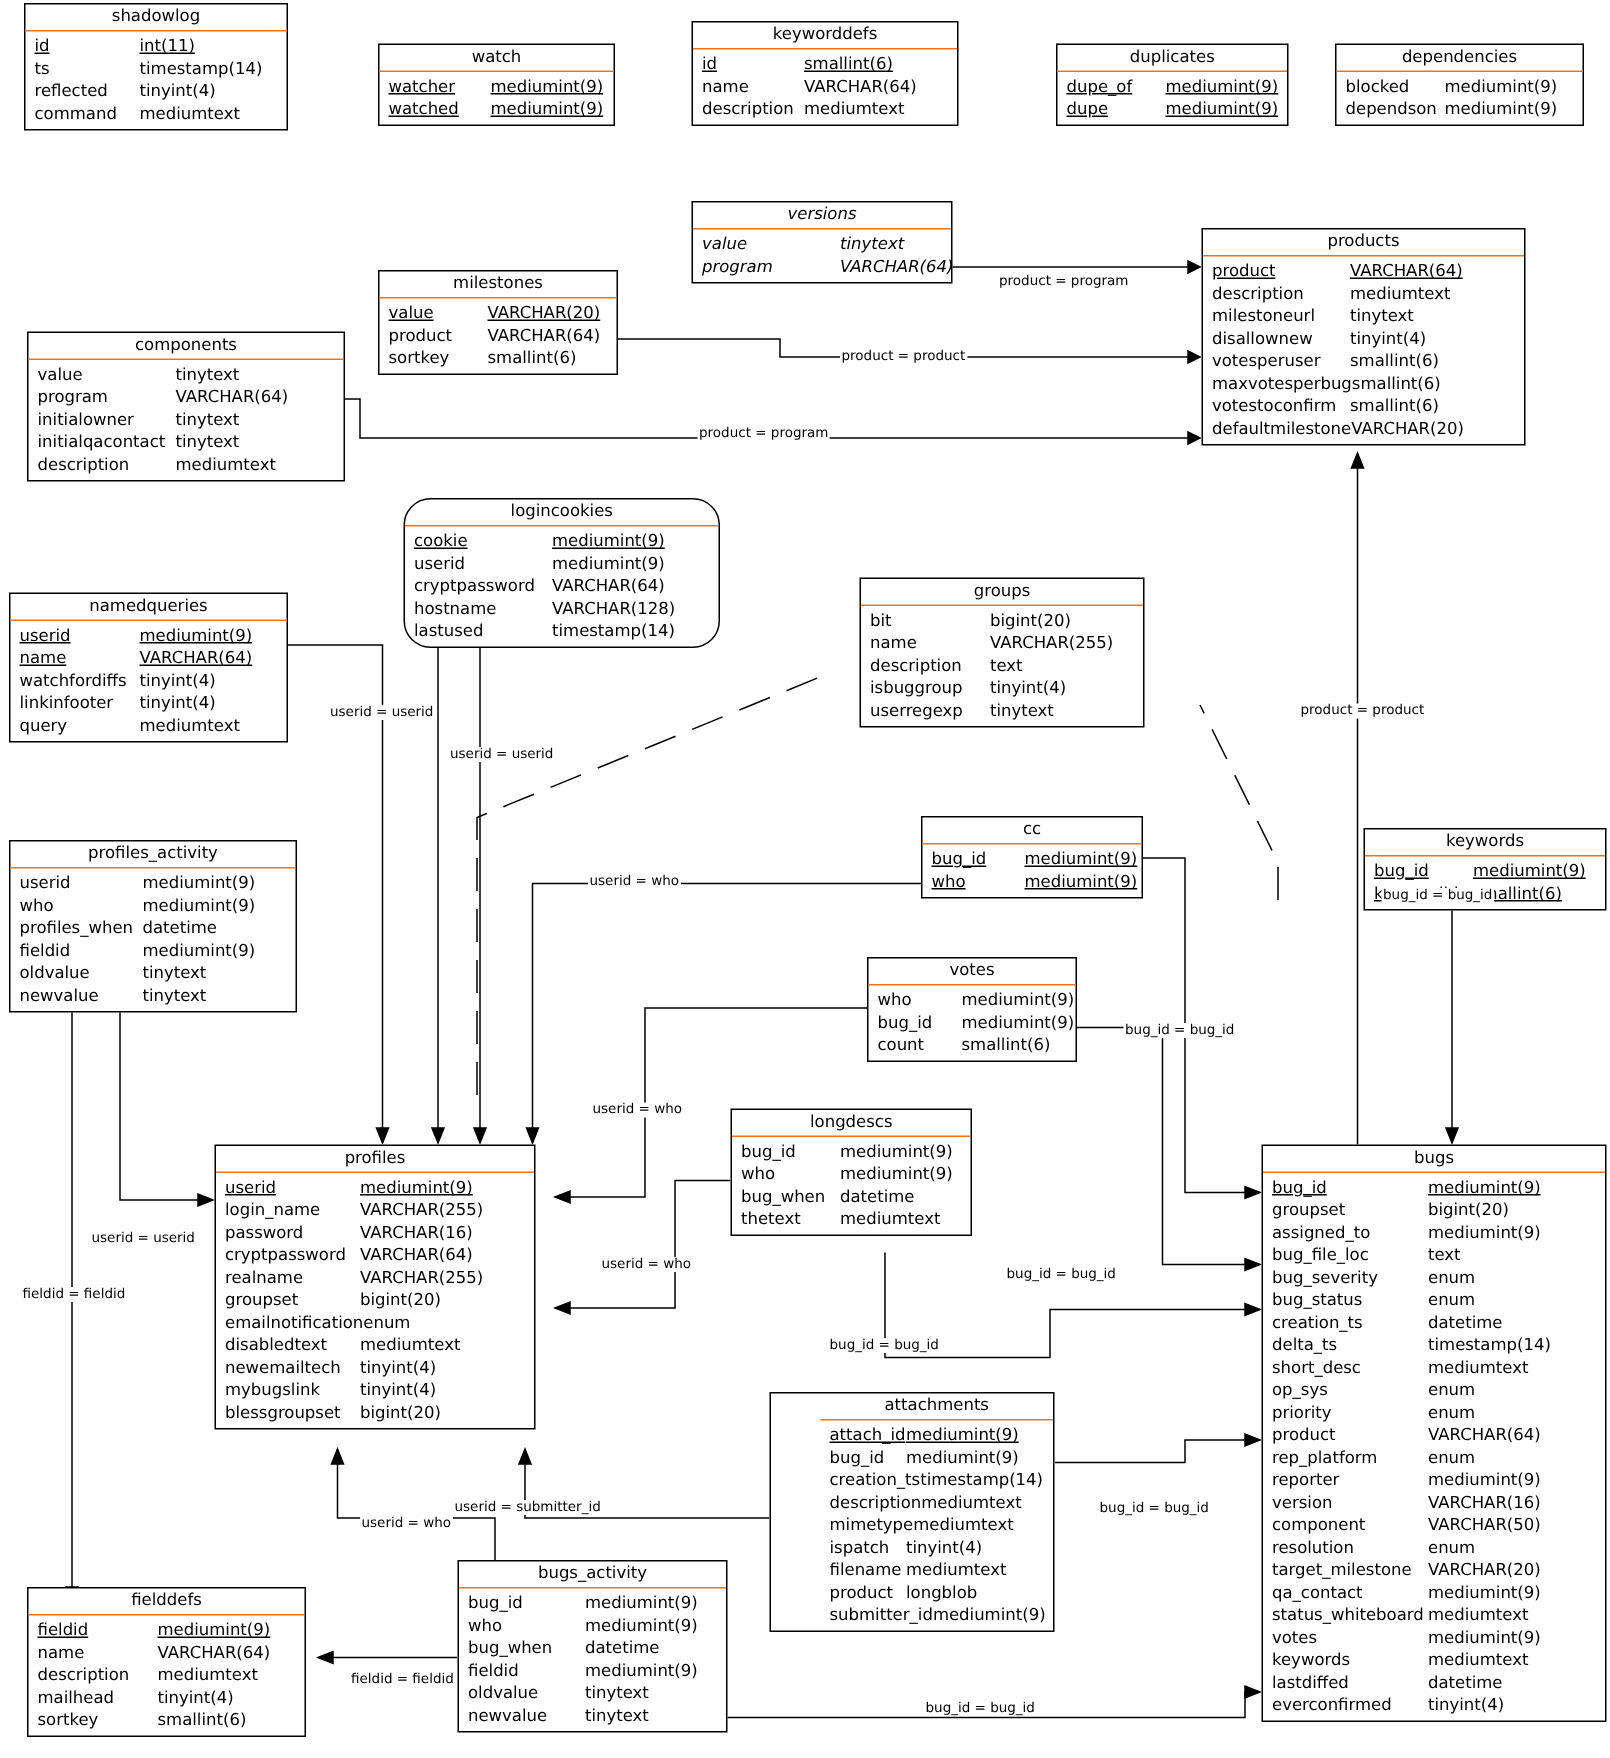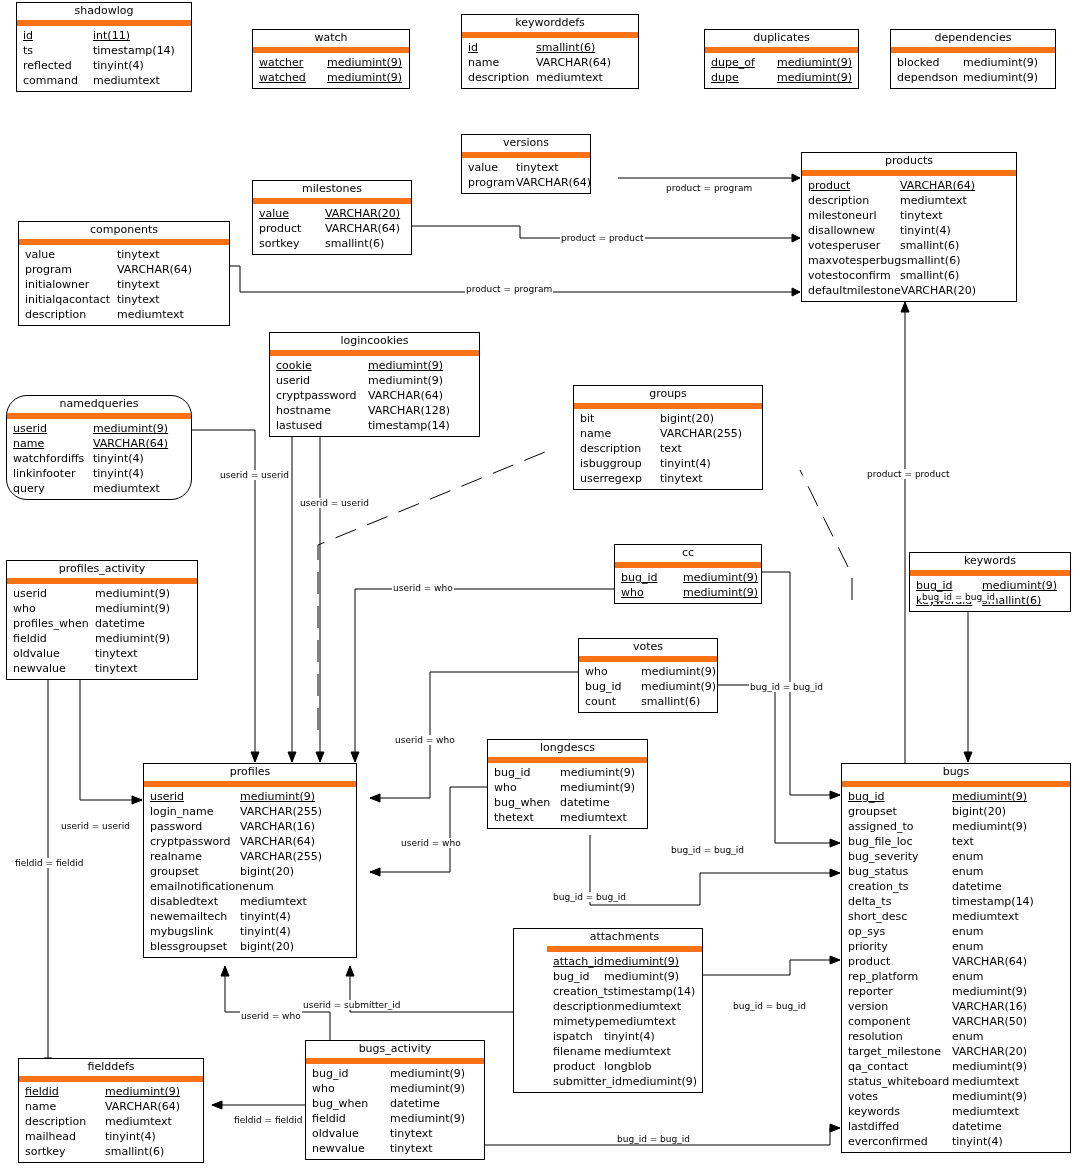--- a/index.html
+++ b/index.html
@@ -1,19 +1,19 @@
 <!DOCTYPE html>
 <html><head>
 <meta charset="utf-8">
 <style>
   html,body{margin:0;padding:0;background:#ffffff;}
   #canvas{position:relative;width:1073px;height:1172px;background:#ffffff;
           font-family:"DejaVu Sans","Liberation Sans",sans-serif;}
   .table{position:absolute;border:1px solid #000;background:#fff;box-sizing:border-box;}
-  .table .title{text-align:center;font-size:11px;padding:2px 4px 3px 4px;border-bottom:6px solid #f97316;line-height:12px;}
+  .table .title{text-align:center;font-size:11px;padding:2px 4px 3px 4px;border-bottom:1px solid #f97316;line-height:12px;}
   .table .body{padding:2px 0 3px 0;}
   .row{display:flex;font-size:11px;line-height:15px;height:15px;padding:0 6px;box-sizing:border-box;}
   .row .c1{white-space:nowrap;}
   .row .c2{white-space:nowrap;margin-left:auto;text-align:left;}
   .pk .c1,.pk .c2{text-decoration:underline;}
   svg#wires{position:absolute;left:0;top:0;width:1073px;height:1172px;pointer-events:none;}
   .lbl{position:absolute;font-size:9px;line-height:10px;white-space:nowrap;color:#000;
        font-family:"DejaVu Sans","Liberation Sans",sans-serif;background:#fff;padding:0 1px;}
 </style>
 </head>
@@ -163,21 +163,21 @@
           <div class="row">
             <span class="c1">blocked</span>
             <span class="c2" style="width: 86px;">mediumint(9)</span>
           </div>
           <div class="row">
             <span class="c1">dependson</span>
             <span class="c2" style="width: 86px;">mediumint(9)</span>
           </div>
         </div>
       </div>
-      <div class="table" style="left: 461px; top: 134px; width: 130px;">
+      <div class="table" style="left: 461px; top: 134px; width: 174px; font-style: italic;">
         <div class="title">versions</div>
         <div class="body">
           <div class="row">
             <span class="c1">value</span>
             <span class="c2" style="width: 68px;">tinytext</span>
           </div>
           <div class="row">
             <span class="c1">program</span>
             <span class="c2" style="width: 68px;">VARCHAR(64)</span>
           </div>
@@ -255,21 +255,21 @@
           <div class="row">
             <span class="c1">initialqacontact</span>
             <span class="c2" style="width: 106px;">tinytext</span>
           </div>
           <div class="row">
             <span class="c1">description</span>
             <span class="c2" style="width: 106px;">mediumtext</span>
           </div>
         </div>
       </div>
-      <div class="table" style="left: 269px; top: 332px; width: 211px;">
+      <div class="table" style="left: 269px; top: 332px; width: 211px; border-radius: 18px;">
         <div class="title">logincookies</div>
         <div class="body">
           <div class="row pk">
             <span class="c1">cookie</span>
             <span class="c2" style="width: 105px;">mediumint(9)</span>
           </div>
           <div class="row">
             <span class="c1">userid</span>
             <span class="c2" style="width: 105px;">mediumint(9)</span>
           </div>
@@ -305,21 +305,21 @@
           <div class="row">
             <span class="c1">isbuggroup</span>
             <span class="c2" style="width: 96px;">tinyint(4)</span>
           </div>
           <div class="row">
             <span class="c1">userregexp</span>
             <span class="c2" style="width: 96px;">tinytext</span>
           </div>
         </div>
       </div>
-      <div class="table" style="left: 6px; top: 395px; width: 186px; border-radius: 21px;">
+      <div class="table" style="left: 6px; top: 395px; width: 186px;">
         <div class="title">namedqueries</div>
         <div class="body">
           <div class="row pk">
             <span class="c1">userid</span>
             <span class="c2" style="width: 92px;">mediumint(9)</span>
           </div>
           <div class="row pk">
             <span class="c1">name</span>
             <span class="c2" style="width: 92px;">VARCHAR(64)</span>
           </div>

